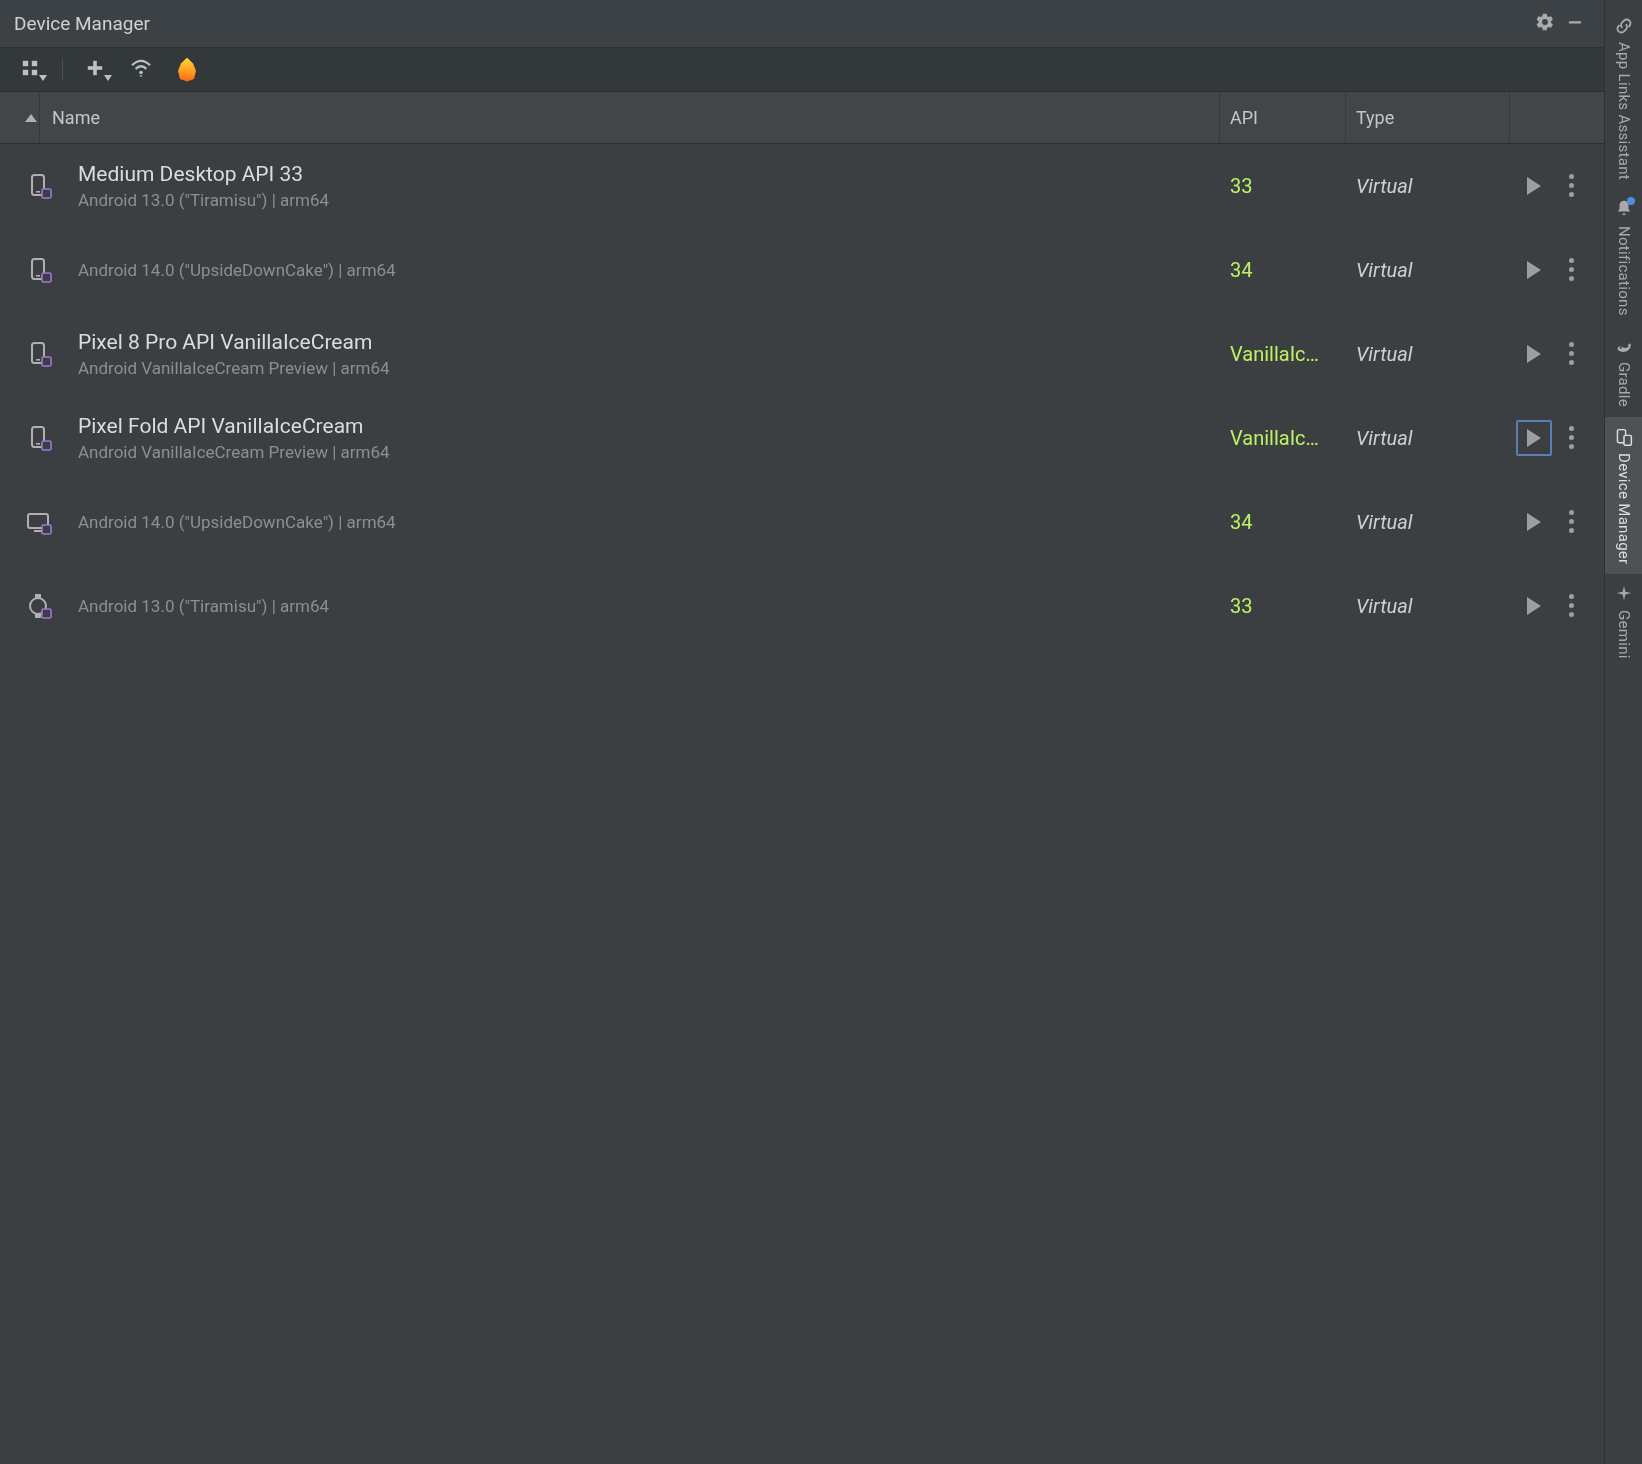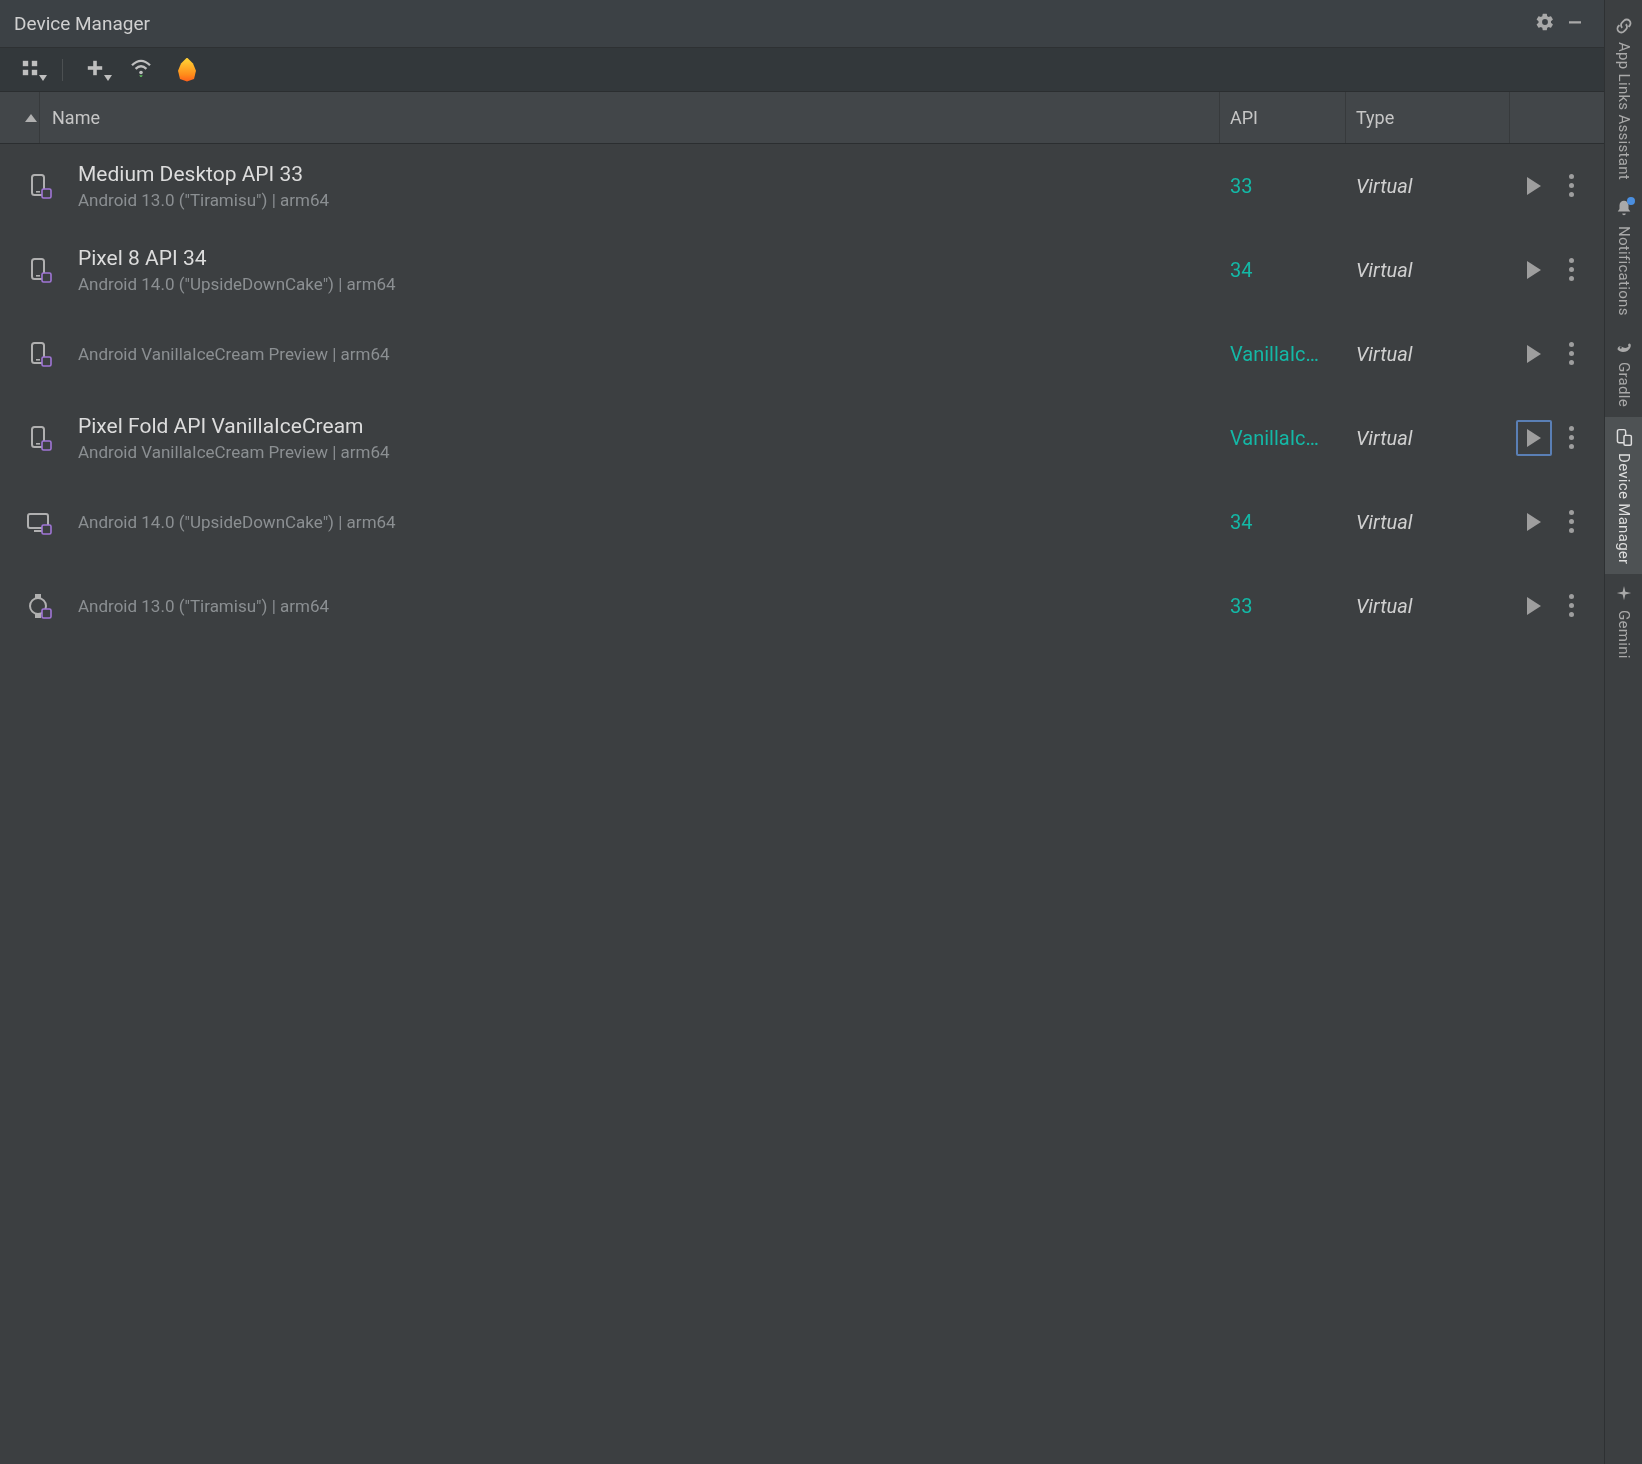--- a/index.html
+++ b/index.html
@@ -78,21 +78,21 @@
 .row {
   display:flex; align-items:center; height:84px; padding:0 0 0 0;
   border-bottom:1px solid transparent;
 }
 .cell-icon { width:78px; display:flex; justify-content:center; align-items:center; }
 .dev-icon { width:26px; height:26px; position:relative; }
 .dev-icon svg { width:26px; height:26px; }
 .cell-name { flex:1; display:flex; flex-direction:column; justify-content:center; gap:4px; padding-right:10px; }
 .dev-name { font-size:21px; color:#dcdcdc; }
 .dev-sub { font-size:17px; color:#8b8f92; }
-.cell-api { width:126px; font-size:20px; color:#14b8a6; padding-left:10px; overflow:hidden; white-space:nowrap; text-overflow:ellipsis; }
+.cell-api { width:126px; font-size:20px; color:#bef264; padding-left:10px; overflow:hidden; white-space:nowrap; text-overflow:ellipsis; }
 .cell-type { width:164px; font-size:20px; color:#d0d0d0; padding-left:10px;font-style:italic; }
 .cell-actions { width:94px; display:flex; align-items:center; gap:8px; padding-left:6px; }
 .play-btn {
   width:36px; height:36px; display:flex; align-items:center; justify-content:center; cursor:pointer; border-radius:2px;
 }
 .play-btn.focused { border:2px solid #5a7fb5; }
 .play-tri { width:0;height:0;border-top:9px solid transparent;border-bottom:9px solid transparent;border-left:14px solid #9e9e9e; }
 .more-btn { width:22px; height:36px; display:flex; flex-direction:column; align-items:center; justify-content:center; gap:4px; cursor:pointer; }
 .more-btn span { width:5px; height:5px; border-radius:50%; background:#9e9e9e; }
 .flame {
@@ -206,21 +206,20 @@
       </div>
       <div class="row">
         <div class="cell-icon">
           <span class="dev-icon"><svg viewBox="0 0 26 26">
               <rect x="6" y="2" width="12" height="20" rx="2.5" fill="none" stroke="#b0b0b0" stroke-width="2"></rect>
               <rect x="10" y="18" width="4" height="1.6" fill="#b0b0b0"></rect>
               <rect x="16" y="16" width="9" height="9" rx="1.5" fill="#3c3f41" stroke="#a076d6" stroke-width="1.6"></rect>
             </svg></span>
         </div>
         <div class="cell-name">
-          <div class="dev-name">Pixel 8 API 34</div>
           <div class="dev-sub">Android 14.0 ("UpsideDownCake") | arm64</div>
         </div>
         <div class="cell-api">34</div>
         <div class="cell-type">Virtual</div>
         <div class="cell-actions">
           <div class="play-btn">
             <span class="play-tri"></span>
           </div>
           <div class="more-btn">
             <span></span>
@@ -231,20 +230,21 @@
       </div>
       <div class="row">
         <div class="cell-icon">
           <span class="dev-icon"><svg viewBox="0 0 26 26">
               <rect x="6" y="2" width="12" height="20" rx="2.5" fill="none" stroke="#b0b0b0" stroke-width="2"></rect>
               <rect x="10" y="18" width="4" height="1.6" fill="#b0b0b0"></rect>
               <rect x="16" y="16" width="9" height="9" rx="1.5" fill="#3c3f41" stroke="#a076d6" stroke-width="1.6"></rect>
             </svg></span>
         </div>
         <div class="cell-name">
+          <div class="dev-name">Pixel 8 Pro API VanillaIceCream</div>
           <div class="dev-sub">Android VanillaIceCream Preview | arm64</div>
         </div>
         <div class="cell-api">VanillaIc…</div>
         <div class="cell-type">Virtual</div>
         <div class="cell-actions">
           <div class="play-btn">
             <span class="play-tri"></span>
           </div>
           <div class="more-btn">
             <span></span>

